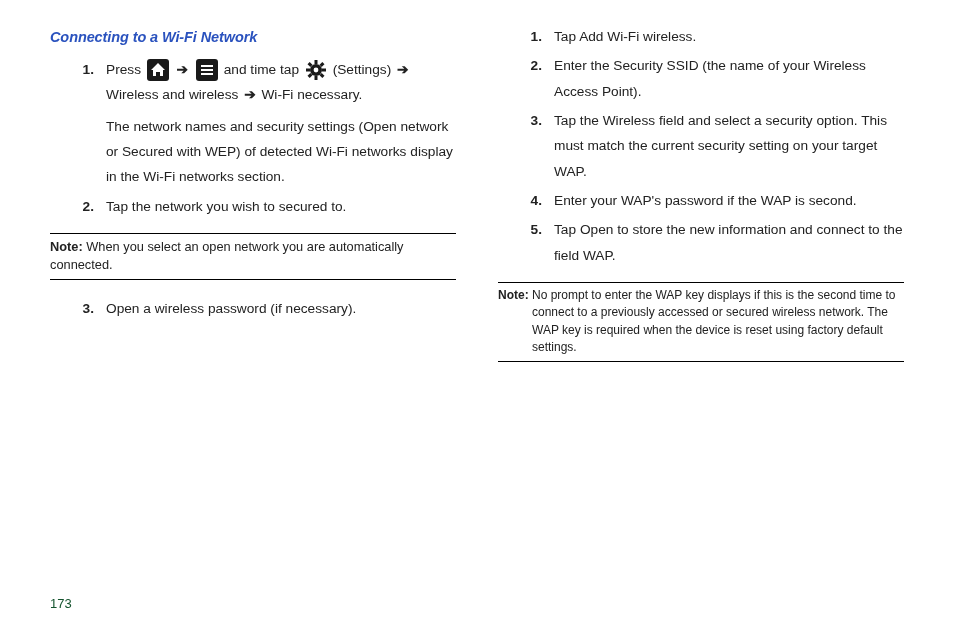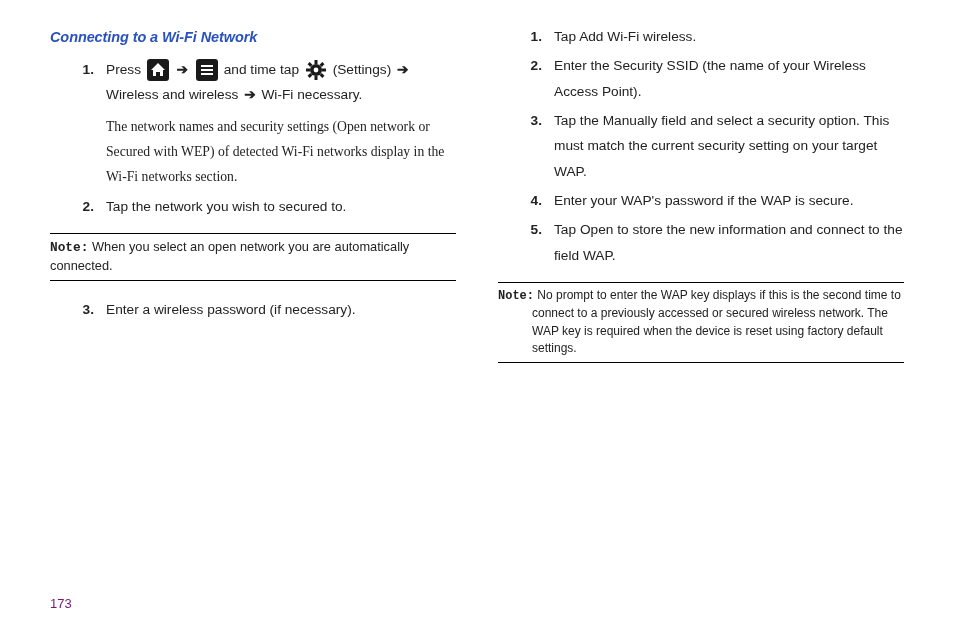--- a/index.html
+++ b/index.html
@@ -43,21 +43,21 @@
   }
   .num {
     font-weight: bold;
     min-width: 18px;
     text-align: right;
     flex-shrink: 0;
   }
   .body {
     flex: 1;
   }
-  .body p + p { margin-top: 6px; font-family: Liberation Serif, serif; }
+  .body p + p { margin-top: 6px; }
   .inline-icon {
     display: inline-block;
     vertical-align: middle;
     width: 22px;
     height: 22px;
     background: #1a1a1a;
     border-radius: 3px;
     position: relative;
     margin: 0 2px;
   }
@@ -67,25 +67,25 @@
   .bold { font-weight: normal; }
   .note-block {
     border-top: 1px solid #000;
     border-bottom: 1px solid #000;
     padding: 4px 0;
     margin: 14px 0 16px;
     font-size: 12.8px;
     line-height: 1.45;
   }
   .note-block.small { font-size: 12px; }
-  .note-label { font-weight: bold; font-family: Liberation Mono, monospace; }
+  .note-label { font-weight: bold; }
   .note-body { display:block; padding-left: 34px; text-indent:-34px;}
   .page-number {
     font-size: 13px;
-    color: #701a75;
+    color: #14532d;
     margin-top: auto;
     padding-top: 8px;
   }
 </style>
 </head>
 <body>
 
 <div class="columns">
 
   <div class="col">
@@ -144,21 +144,21 @@
     </ol>
 
     <div class="note-block">
       <span class="note-label">Note:</span><span> When you select an open network you are automatically connected.</span>
     </div>
 
     <ol class="steps">
       <li>
         <span class="num">3.</span>
         <div class="body">
-            <p>Enter a wireless password (if necessary).</p>
+            <p>Open a wireless password (if necessary).</p>
           </div>
       </li>
     </ol>
   </div>
 
   <div class="col">
 
     <ol class="steps">
       <li>
         <span class="num">1.</span>
@@ -168,27 +168,27 @@
       </li>
       <li>
         <span class="num">2.</span>
         <div class="body">
             <p>Enter the Security SSID (the name of your Wireless Access Point).</p>
           </div>
       </li>
       <li>
         <span class="num">3.</span>
         <div class="body">
-            <p><span>Tap the </span><span class="bold">Manually</span><span> field and select a security option. This must match the current security setting on your target WAP.</span></p>
+            <p><span>Tap the </span><span class="bold">Wireless</span><span> field and select a security option. This must match the current security setting on your target WAP.</span></p>
           </div>
       </li>
       <li>
         <span class="num">4.</span>
         <div class="body">
-            <p>Enter your WAP's password if the WAP is secure.</p>
+            <p>Enter your WAP's password if the WAP is second.</p>
           </div>
       </li>
       <li>
         <span class="num">5.</span>
         <div class="body">
             <p><span>Tap </span><span class="bold">Open</span><span> to store the new information and connect to the field WAP.</span></p>
           </div>
       </li>
     </ol>
 

